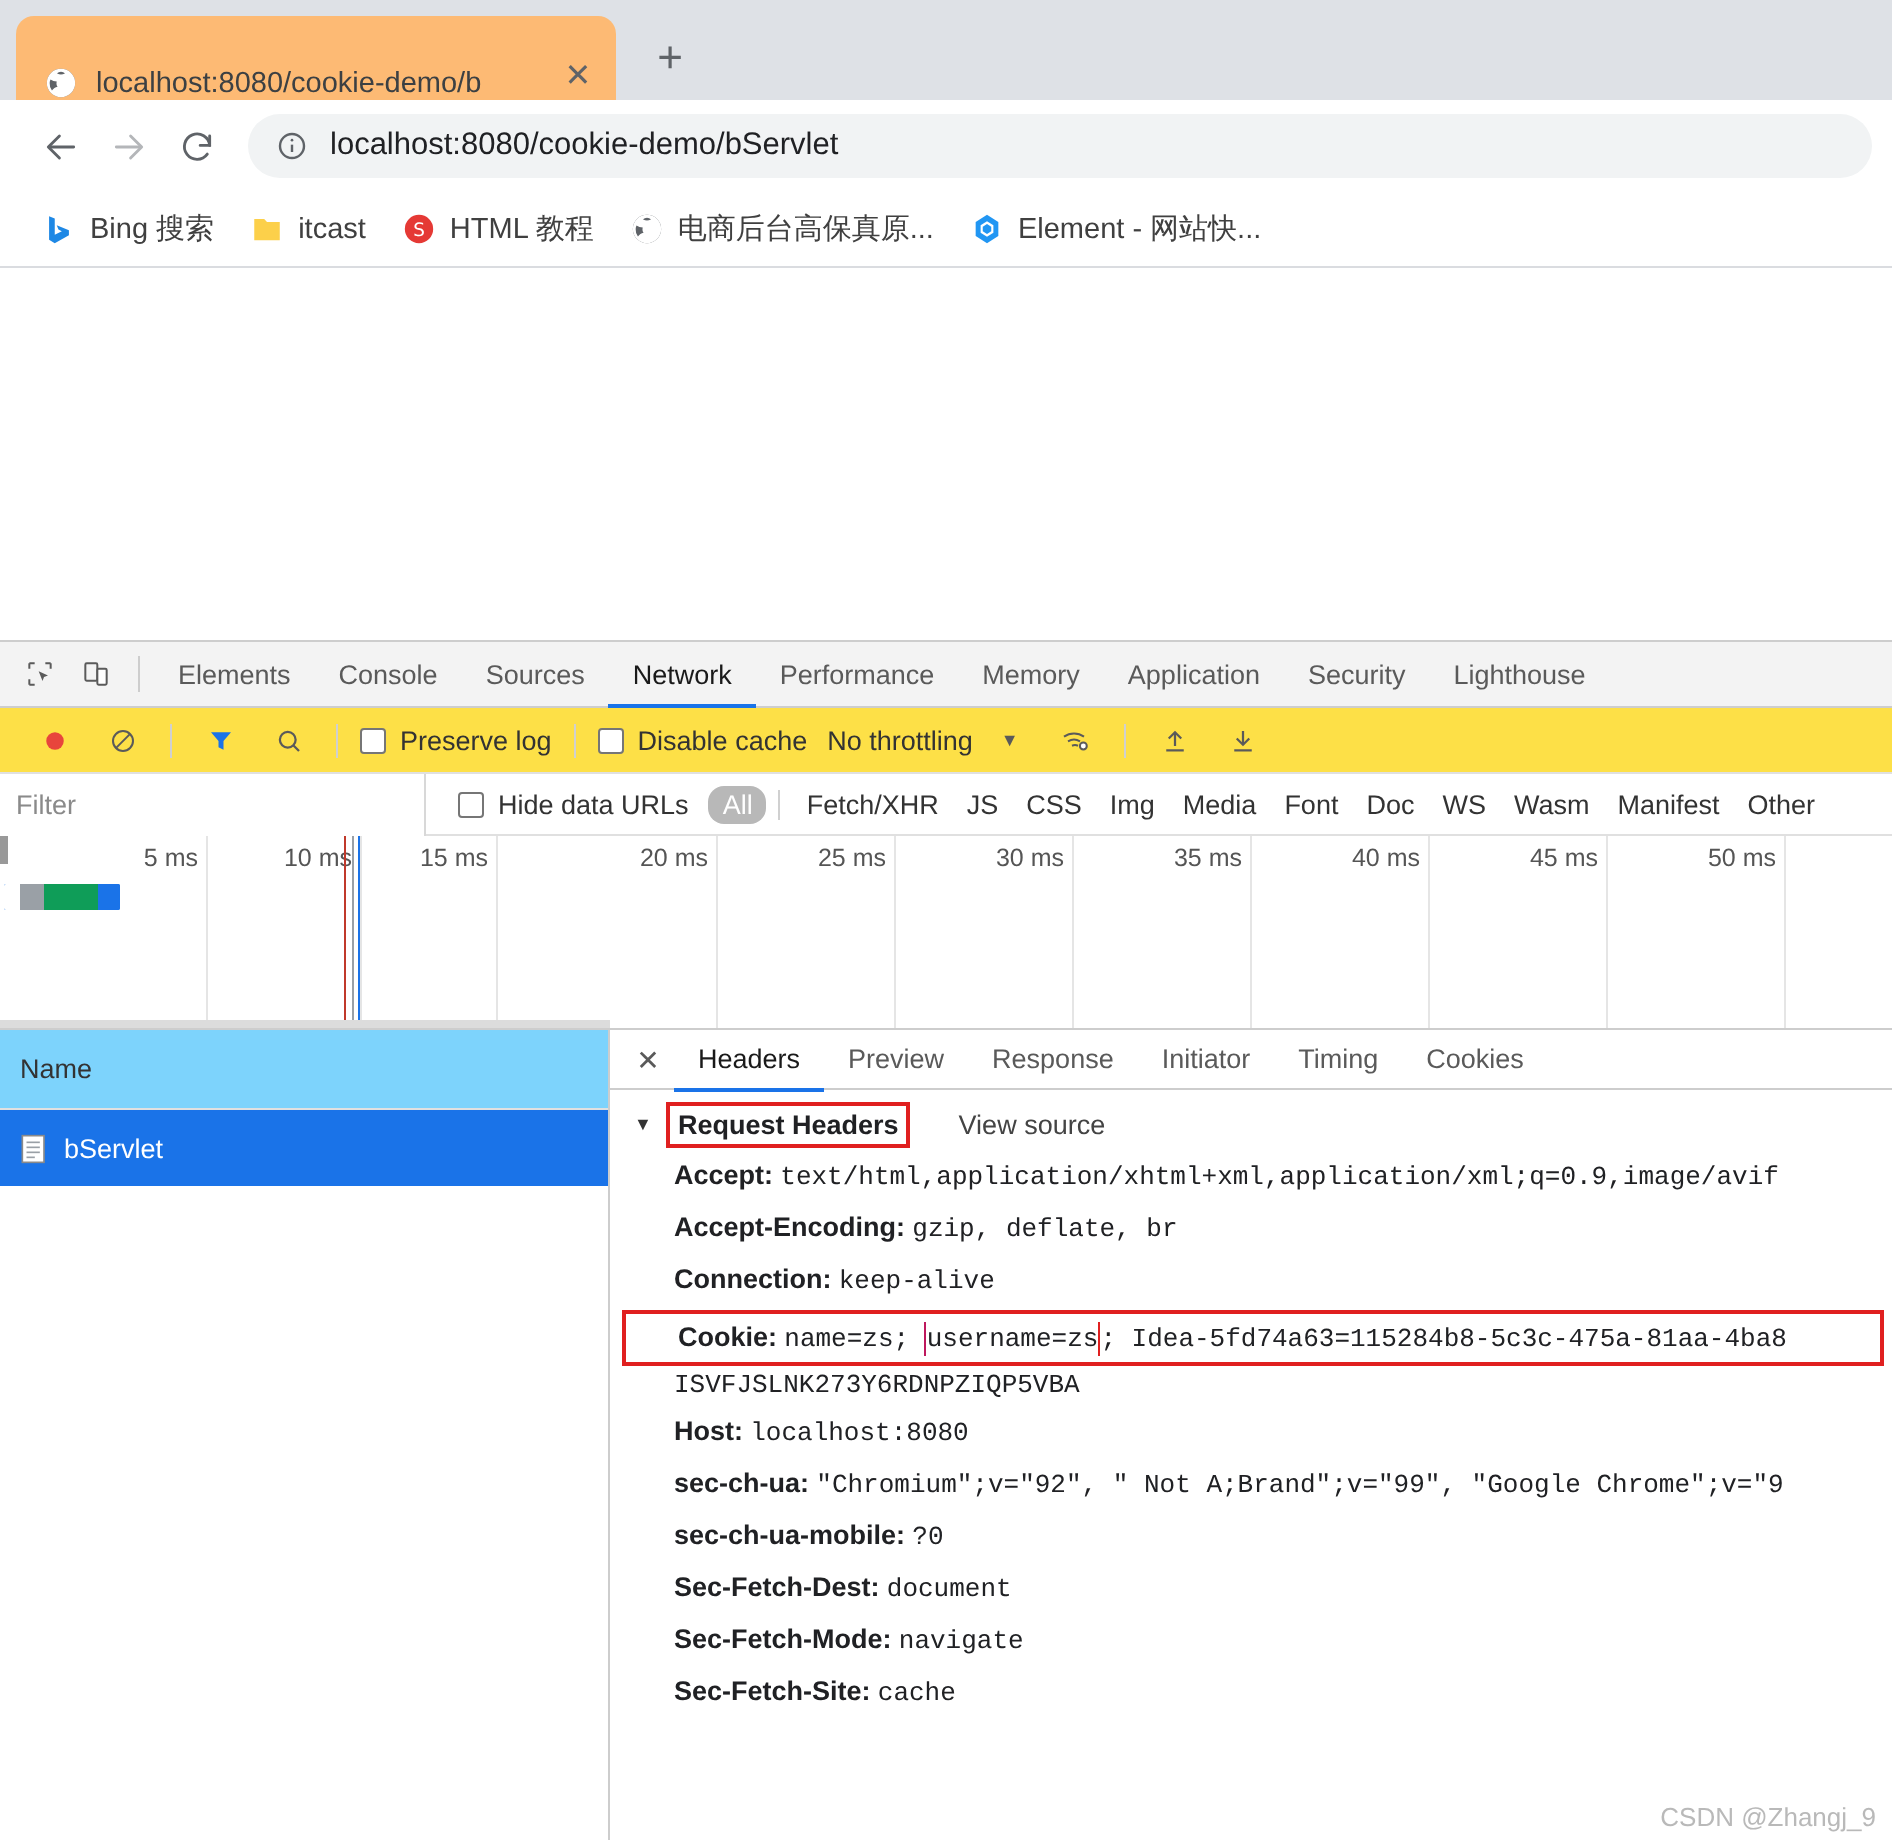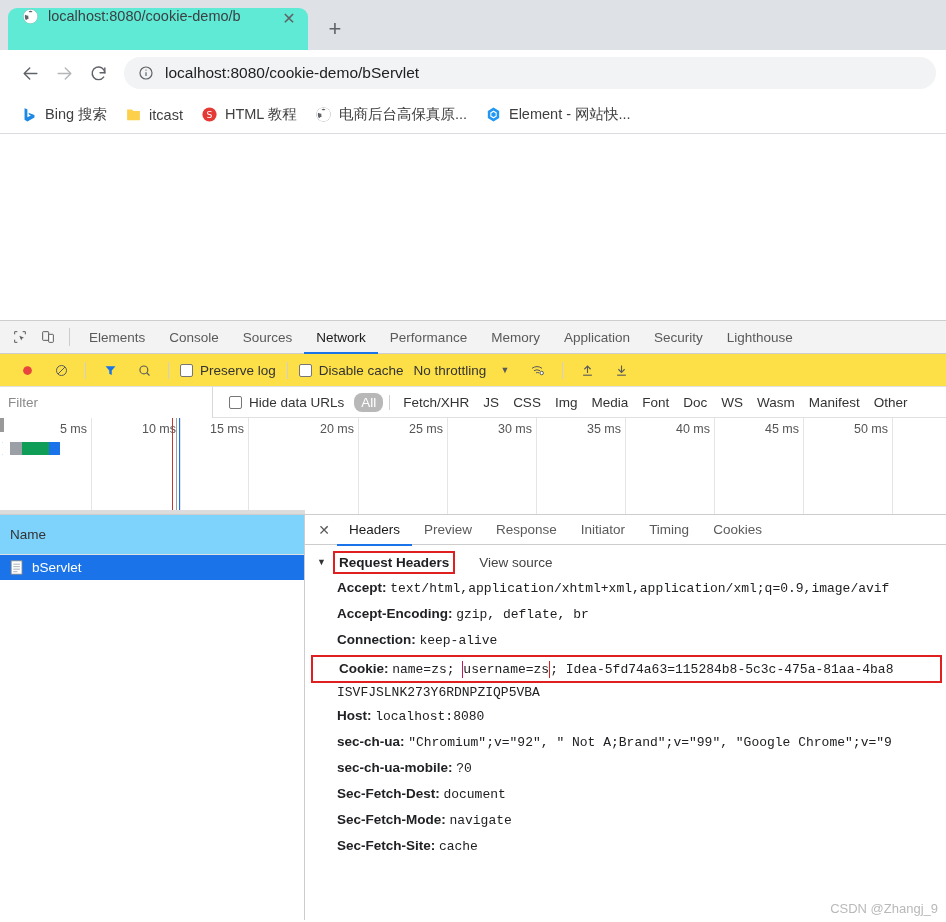--- a/index.html
+++ b/index.html
@@ -16,24 +16,24 @@
   .tabstrip {
     height: 50px;
     background: #dee1e6;
     display: flex;
     align-items: flex-end;
     padding-left: 8px;
     position: relative;
   }
   .tab {
     width: 300px; height: 42px;
-    background: #5eead4;
+    background: #fdba74;
     border-radius: 9px 9px 0 0;
     display: flex;
-    align-items: flex-start;
+    align-items: flex-end;
     padding: 0 8px 0 14px;
     gap: 9px;
     position: relative;
   }
   .tab-favicon { width: 17px; height: 17px; flex: 0 0 17px; }
   .tab-title {
     font-size: 14.5px; color: #3c4043;
     white-space: nowrap; overflow: hidden;
     flex: 1;
     -webkit-mask-image: linear-gradient(to right, #000 88%, transparent 100%);
@@ -234,21 +234,21 @@
   }
   .reqlist-head {
     height: 40px;
     display: flex; align-items: center;
     padding-left: 10px;
     font-size: 13.5px; color: #333;
     border-bottom: 1px solid #e0e0e0;
     background: #7dd3fc;
   }
   .req-row {
-    height: 25px;
+    height: 38px;
     display: flex; align-items: center;
     gap: 8px;
     padding-left: 10px;
     background: #1a73e8;
     color: #fff;
     font-size: 13.5px;
   }
   .req-icon { width: 14px; height: 15px; flex: 0 0 14px; }
 
   .details {
@@ -548,21 +548,21 @@
         <span class="ftype">Doc</span>
         <span class="ftype">WS</span>
         <span class="ftype">Wasm</span>
         <span class="ftype">Manifest</span>
         <span class="ftype">Other</span>
       </div>
     </div>
 
     <div class="overview">
       <div class="ov-ruler">
-        <div class="ov-tick" style="left:0;width:92px">
+        <div class="ov-tick" style="left:0;width:104px">
             <span>5 ms</span>
           </div>
         <div class="ov-tick" style="left:92px;width:89px">
             <span>10 ms</span>
           </div>
         <div class="ov-tick" style="left:181px;width:68px">
             <span>15 ms</span>
           </div>
         <div class="ov-tick" style="left:270px;width:89px">
             <span>20 ms</span>

